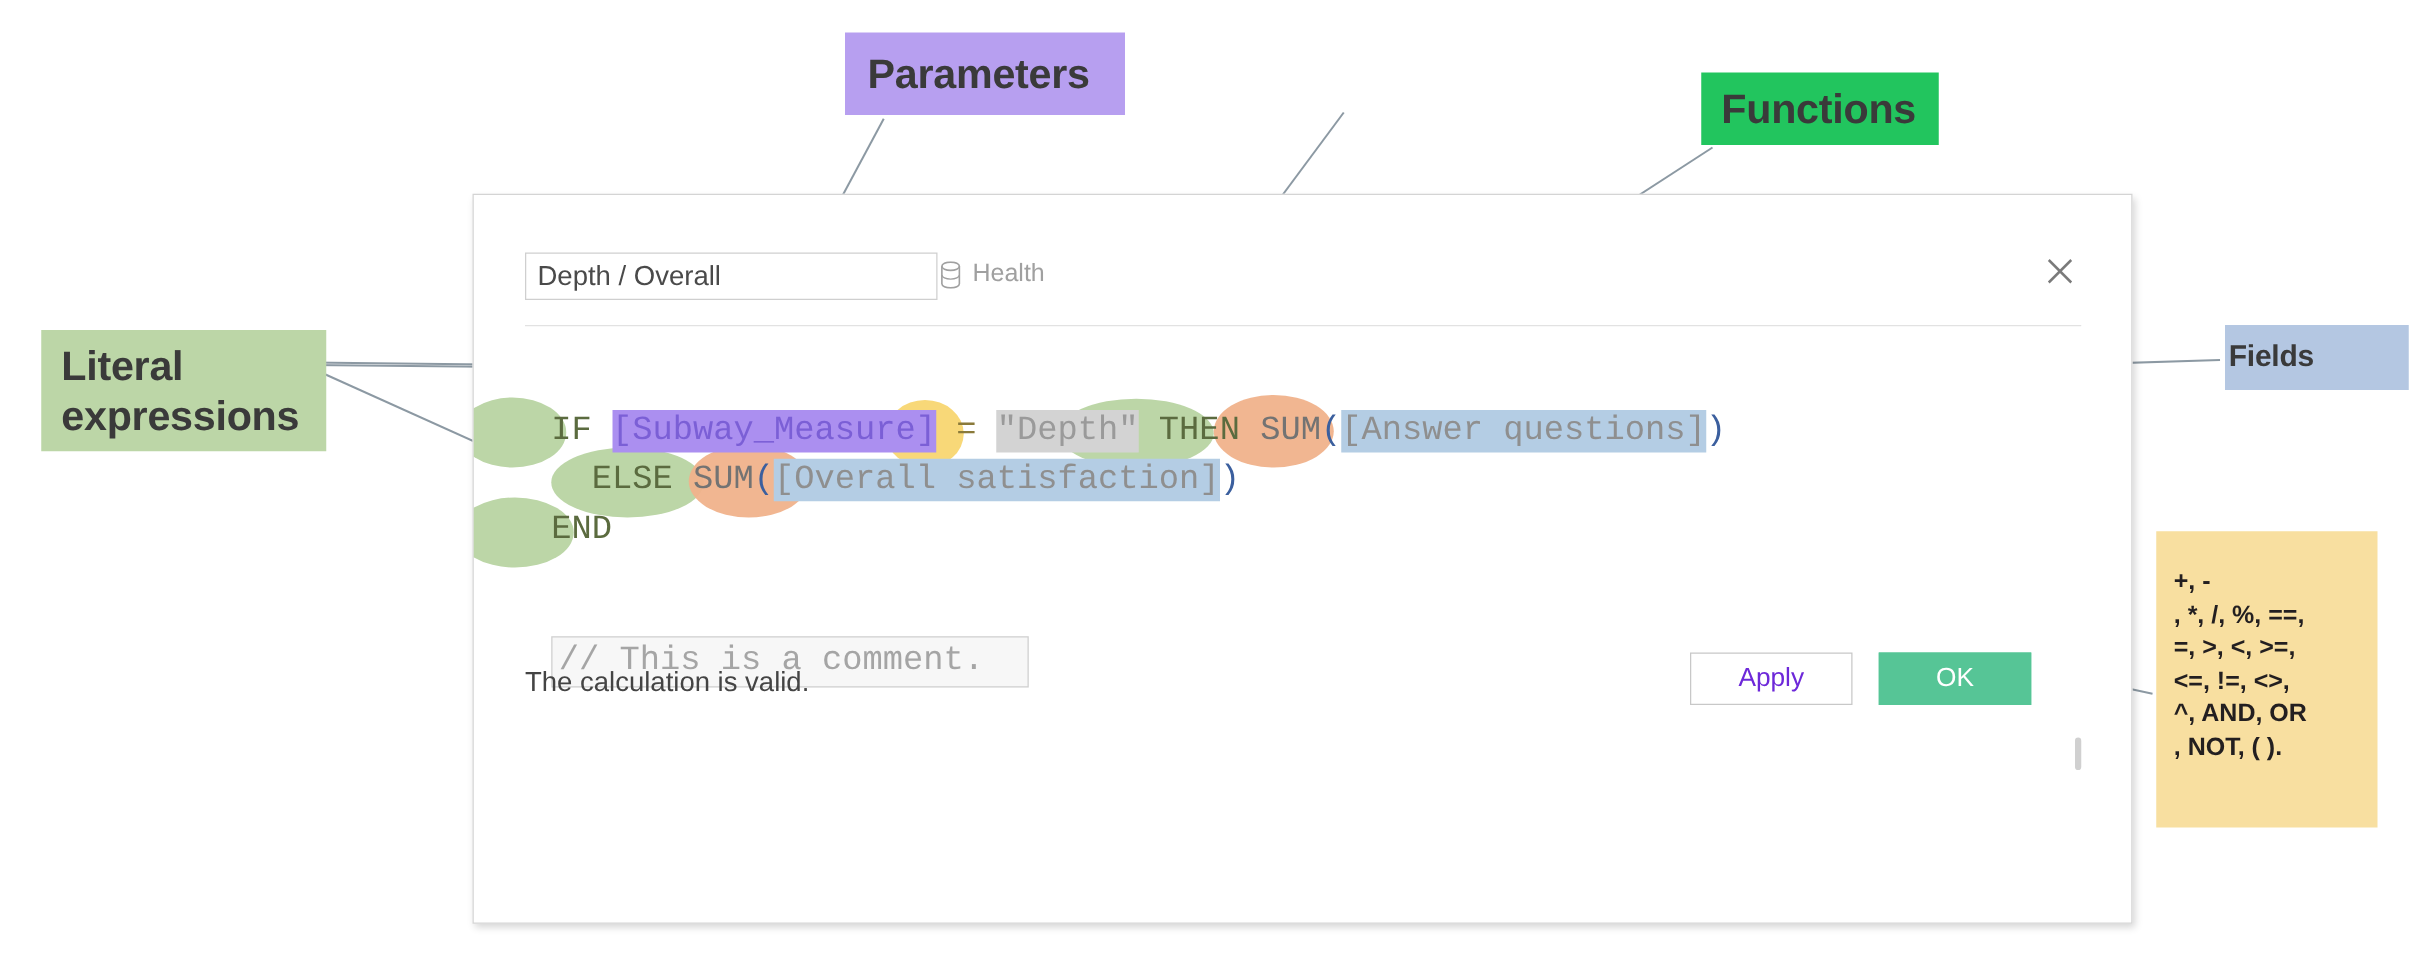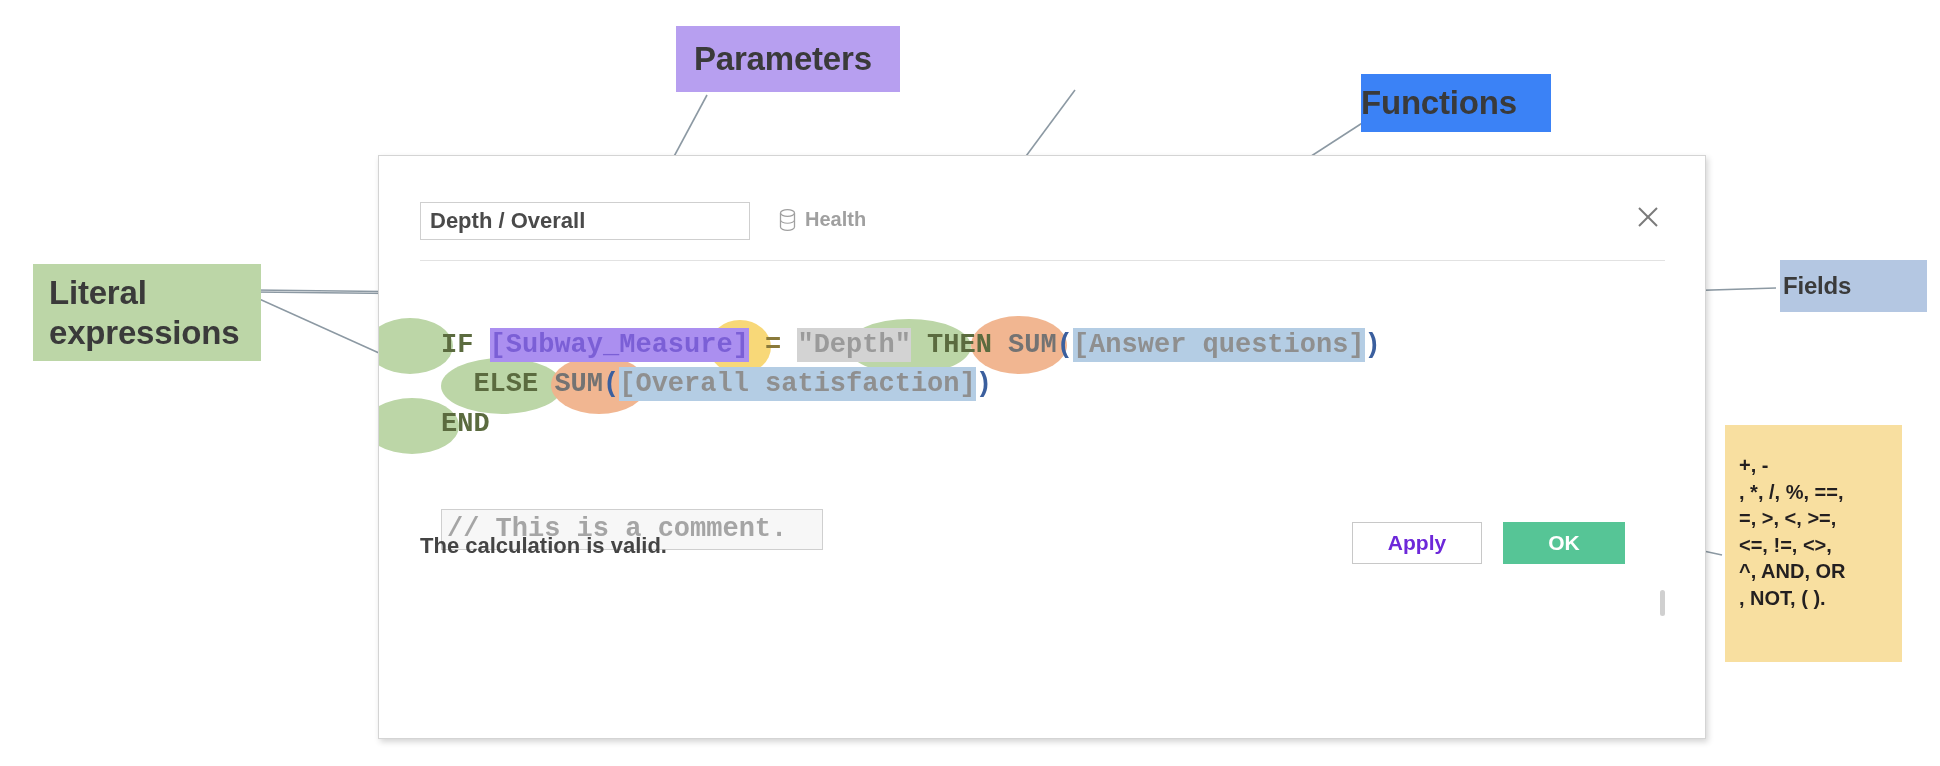--- a/index.html
+++ b/index.html
@@ -26,21 +26,21 @@
     color: #3a3a3a;
     display: flex;
     align-items: center;
     justify-content: flex-start;
     box-sizing: border-box;
     line-height: 1.15;
     letter-spacing: -0.2px;
   }
   .callout-parameters   { left: 676px; top: 26px;  width: 224px; height: 66px; background: #b79ff0; font-size: 33px; padding-left: 18px; }
   .callout-literal      { left: 968px; top: 25px;  width: 336px; height: 62px; background: #d3d3d3; font-size: 33px; padding-left: 18px; }
-  .callout-functions    { left: 1361px; top: 74px; width: 190px; height: 58px; background: #3b82f6; font-size: 33px; }
+  .callout-functions    { left: 1361px; top: 58px; width: 190px; height: 58px; background: #22c55e; font-size: 33px; padding-left: 16px; }
   .callout-fields       { left: 1780px; top: 260px; width: 147px; height: 52px; background: #b4c7e2; font-size: 24px; padding-left: 3px; }
   .callout-logical      { left: 33px;  top: 264px; width: 228px; height: 97px; background: #bcd6a7; font-size: 33px; padding-left: 16px; flex-direction: column; align-items: flex-start; justify-content: center; }
   .callout-logical .line2 { margin-top: 2px; }
   .callout-operators    { left: 981px; top: 409px; width: 196px; height: 57px; background: #fbdf86; font-size: 33px; padding-left: 19px; }
   .callout-comments     { left: 956px; top: 500px; width: 210px; height: 57px; background: #f2f2f2; font-size: 33px; padding-left: 18px; }
 
   
   .legend-note {
     position: absolute;
     left: 1725px;
@@ -70,21 +70,20 @@
   .dialog {
     position: absolute;
     left: 378px;
     top: 155px;
     width: 1328px;
     height: 584px;
     background: #ffffff;
     border: 1px solid #d4d4d4;
     box-shadow: 2px 3px 6px rgba(0,0,0,0.17);
     box-sizing: border-box;
-    font-weight: bold;
   }
   .dialog-header {
     position: absolute;
     left: 0; top: 0;
     width: 100%;
     height: 102px;
   }
   .name-input {
     position: absolute;
     left: 41px;
@@ -97,21 +96,21 @@
     font-family: "Liberation Sans", sans-serif;
     font-size: 22px;
     color: #4a4a4a;
     padding: 0 9px;
     line-height: 36px;
     white-space: nowrap;
     overflow: hidden;
   }
   .datasource {
     position: absolute;
-    left: 400px;
+    left: 373px;
     top: 52px;
     display: flex;
     align-items: center;
     gap: 9px;
     color: #a0a0a0;
     font-size: 20px;
     font-family: "Liberation Sans", sans-serif;
   }
   .db-icon { width: 17px; height: 22px; display:block; }
   .close-x {

